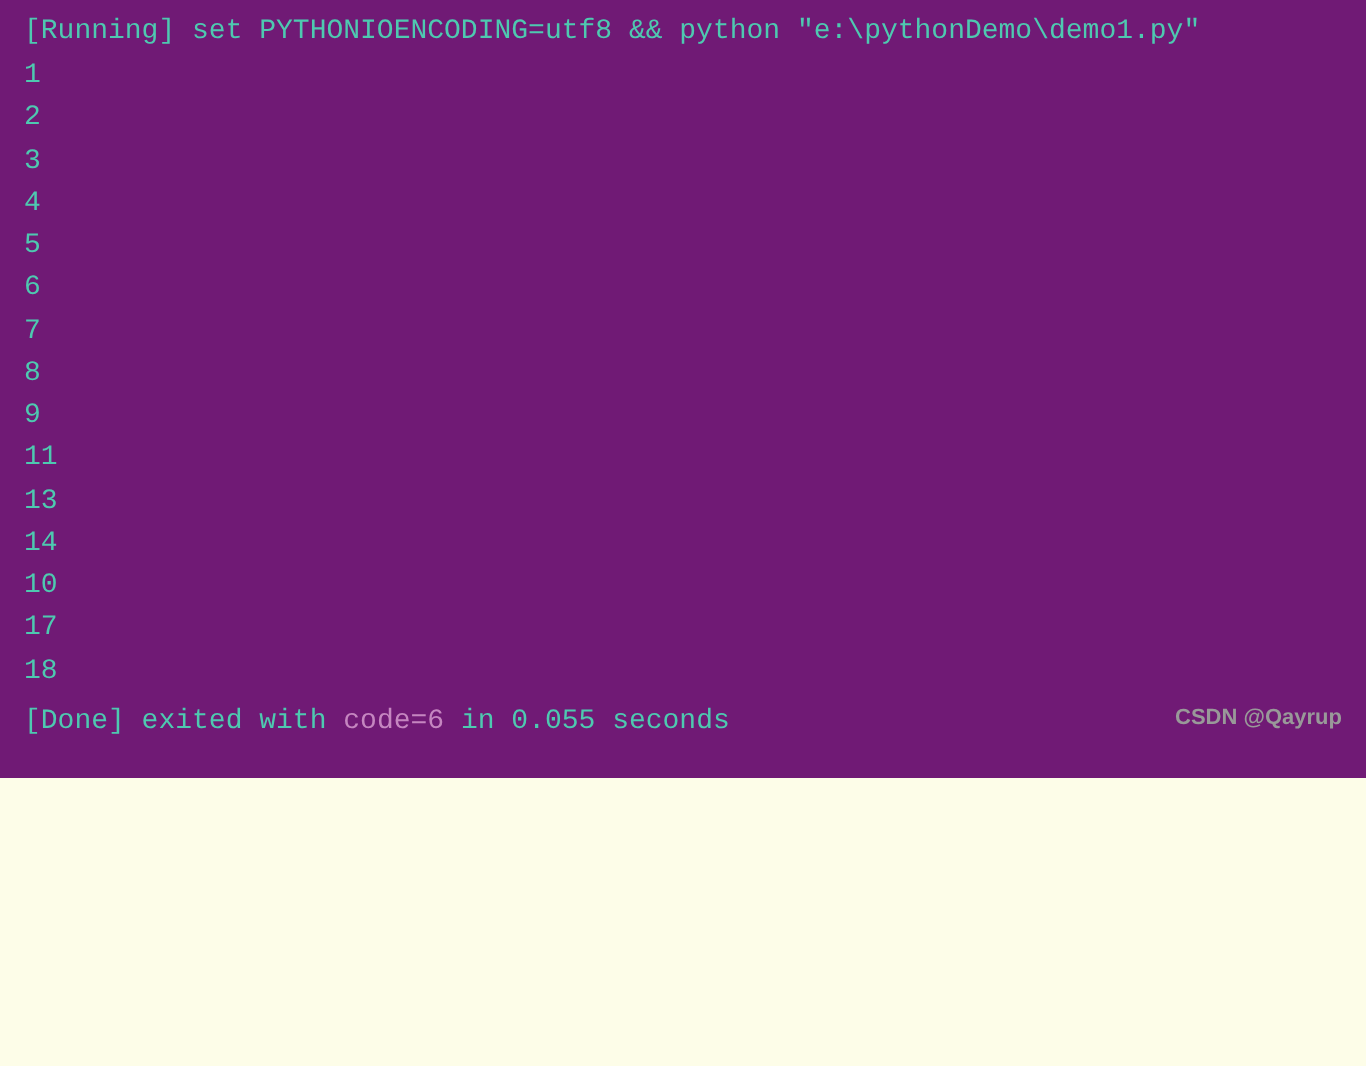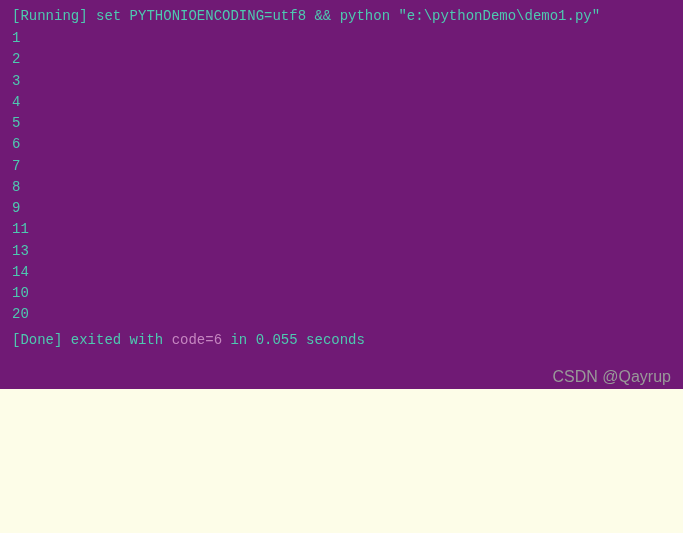--- a/index.html
+++ b/index.html
@@ -46,25 +46,26 @@
       color: #4ec9b0;
       white-space: nowrap;
     }
 
     .done-line .code-keyword {
       color: #c586c0;
     }
 
     .watermark {
       position: absolute;
-      bottom: 3px;
+      bottom: 24px;
       right: 12px;
       color: #999;
-      font-size: 16px;
+      font-size: 11px;
       font-family: Arial, sans-serif;
+      font-weight: bold;
     }
   </style>
 </head>
 <body>
 
 <div class="terminal-container">
   <div class="running-line">[Running] set PYTHONIOENCODING=utf8 &amp;&amp; python "e:\pythonDemo\demo1.py"</div>
   <div class="output-lines" id="output-lines">
       <span class="output-line">1</span>
       <span class="output-line">2</span>
@@ -72,19 +73,20 @@
       <span class="output-line">4</span>
       <span class="output-line">5</span>
       <span class="output-line">6</span>
       <span class="output-line">7</span>
       <span class="output-line">8</span>
       <span class="output-line">9</span>
       <span class="output-line">11</span>
       <span class="output-line">13</span>
       <span class="output-line">14</span>
       <span class="output-line">10</span>
-      <span class="output-line">20</span>
+      <span class="output-line">17</span>
+      <span class="output-line">18</span>
     </div>
   <div class="done-line">
     <span>[Done] exited with </span><span class="code-keyword">code=6</span><span> in 0.055 seconds</span>
   </div>
   <div class="watermark">CSDN @Qayrup</div>
 </div>
 
 </body></html>

